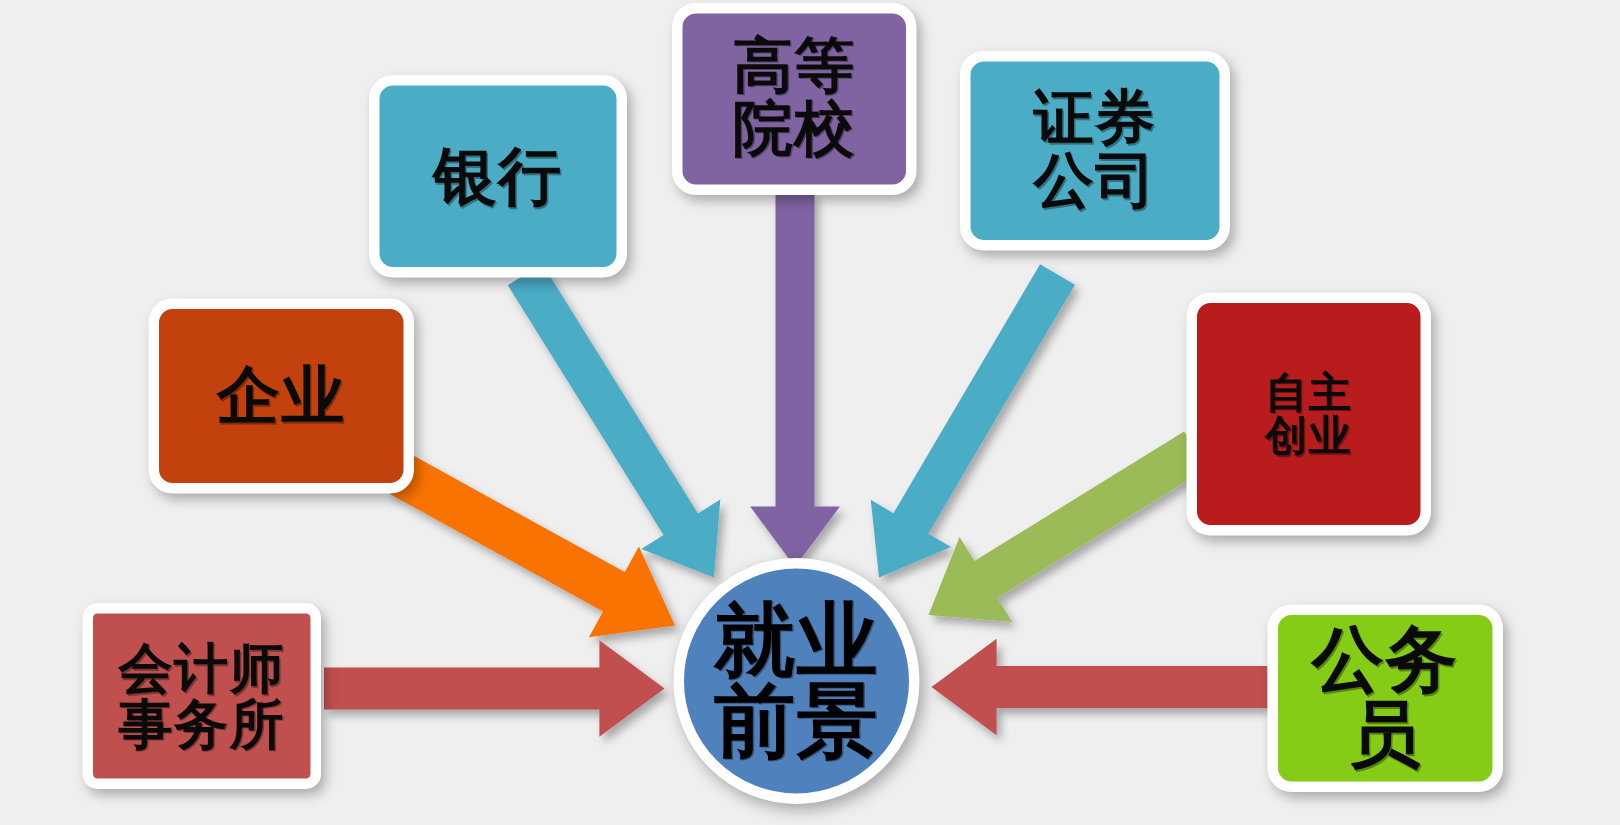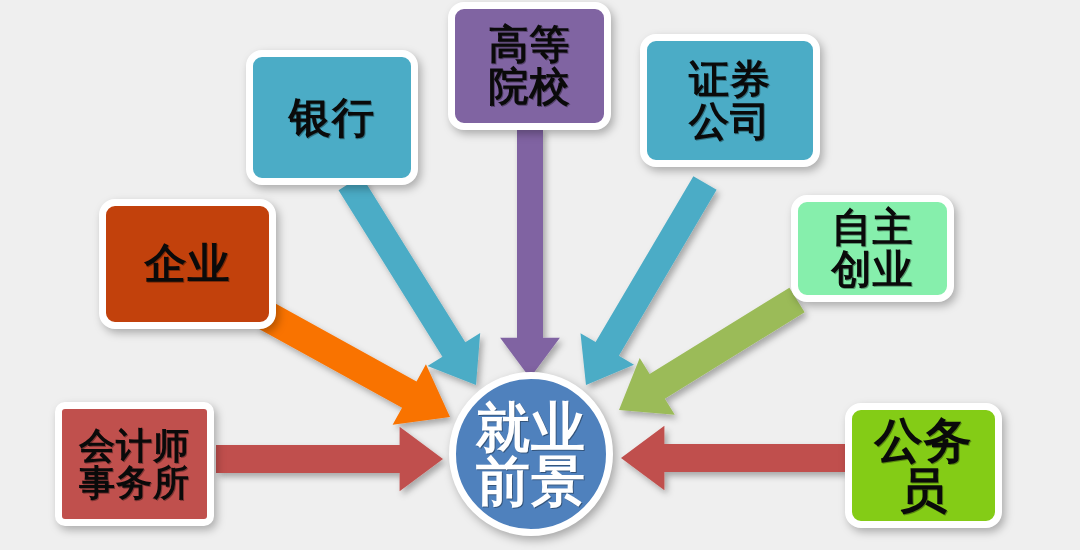--- a/index.html
+++ b/index.html
@@ -49,21 +49,21 @@
   }
   .hub {
     position: absolute;
     box-sizing: border-box;
     border: 7px solid #ffffff;
     border-radius: 50%;
     display: flex;
     align-items: center;
     justify-content: center;
     text-align: center;
-    color: #ffffff;
+    color: #000000;
     font-weight: bold;
     line-height: 1.0;
     letter-spacing: 1px;
     filter: drop-shadow(3px 4px 5px rgba(0,0,0,0.3));
     z-index: 6;
   }
   .hub .label {
     display: block;
     white-space: pre-line;
     text-shadow: 1px 1px 0 rgba(0,0,0,0.35);
@@ -102,21 +102,21 @@
 
   <div class="node" style="left: 640px; top: 34px; width: 180px; height: 133px; background: rgb(75, 172, 198); font-size: 40px;">
     <span class="label">证券
 公司</span>
   </div>
 
   <div class="node" style="left: 99px; top: 199px; width: 177px; height: 130px; background: #c2410c; font-size: 42px;">
     <span class="label">企业</span>
   </div>
 
-  <div class="node" style="left: 791px; top: 195px; width: 163px; height: 107px; background: #86efac; font-size: 40px;">
+  <div class="node" style="left: 791px; top: 195px; width: 163px; height: 162px; background: #b91c1c; font-size: 28px;">
     <span class="label">自主
 创业</span>
   </div>
 
   <div class="node" style="left: 55px; top: 402px; width: 159px; height: 124px; background: rgb(192, 80, 77); font-size: 36px; border-radius: 10px;">
     <span class="label">会计师
 事务所</span>
   </div>
 
   <div class="node" style="left: 845px; top: 403px; width: 157px; height: 125px; background: #84cc16; font-size: 48px;">

